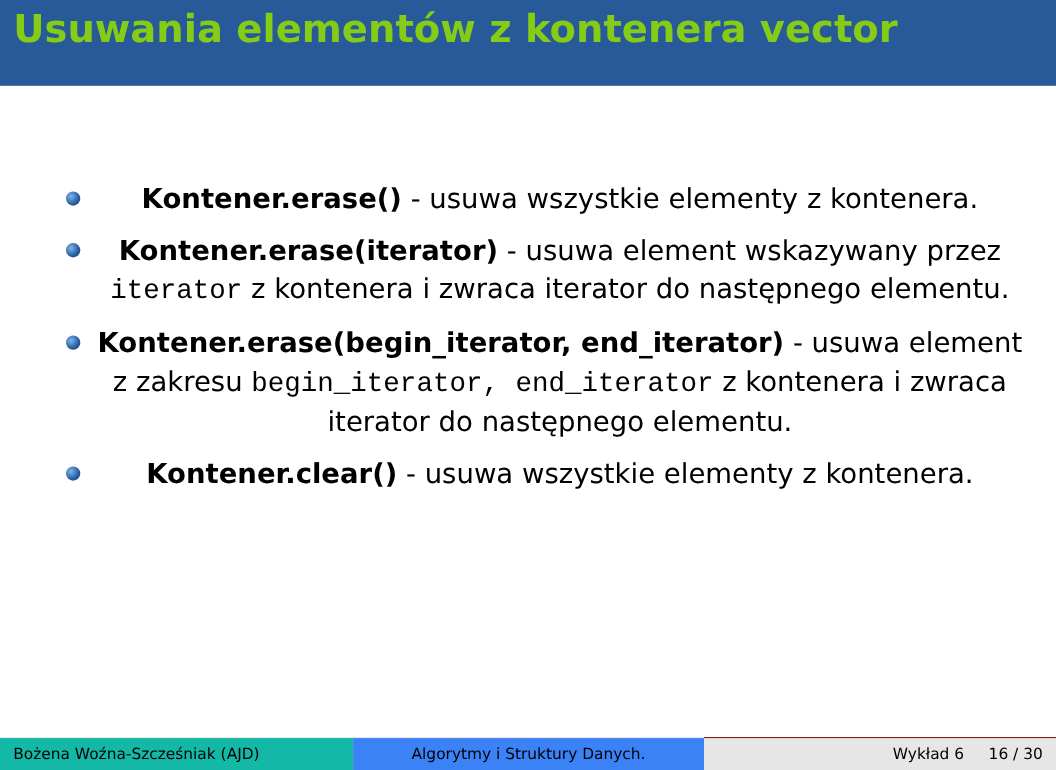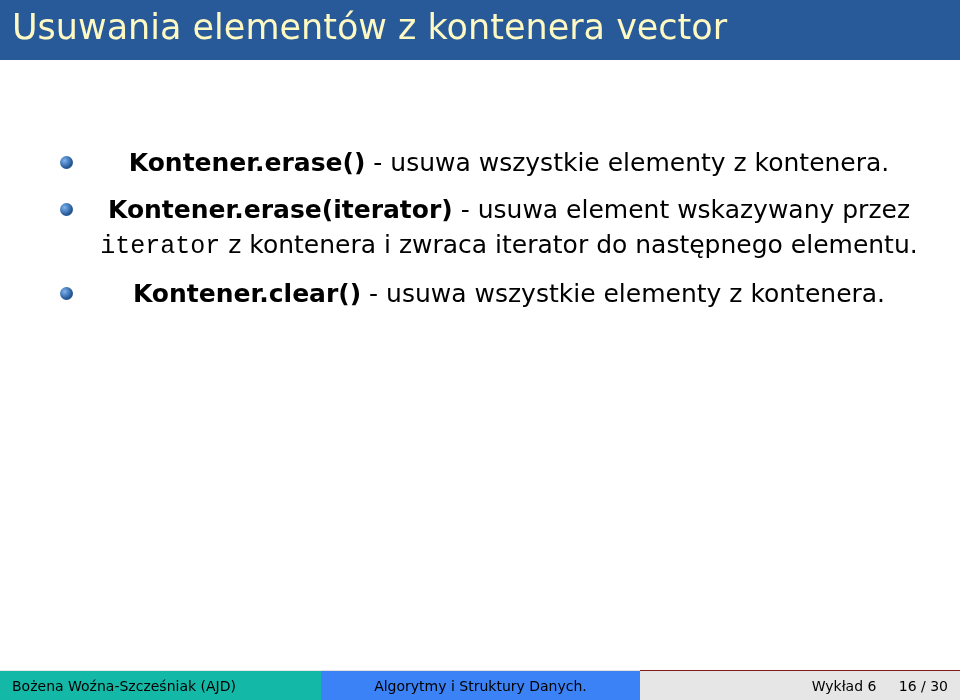--- a/index.html
+++ b/index.html
@@ -1,24 +1,24 @@
 <!DOCTYPE html>
 <html><head>
 <meta charset="utf-8">
 <style>
   * { margin: 0; padding: 0; box-sizing: border-box; }
   html, body { width: 960px; height: 700px; font-family: "DejaVu Sans", Verdana, Arial, sans-serif; }
   .slide { width: 960px; height: 700px; background: #fff; position: relative; }
   .title-bar {
     background: #285a99;
-    color: #fef9c3;
-    padding: 6px 12px 10px 12px;
+    color: #84cc16;
+    padding: 6px 12px 28px 12px;
     font-size: 35px;
     line-height: 1.25;
-    font-weight: 400;
+    font-weight: 700;
   }
   .content {
     padding: 85px 30px 0 60px;
     text-align: center;
   }
   ul { list-style: none; }
   li {
     position: relative;
     padding-left: 28px;
     margin-bottom: 12px;
@@ -66,20 +66,24 @@
       <li>
         <span class="bullet-icon"></span>
         <span class="bold">Kontener.erase()</span><span> - usuwa wszystkie elementy z kontenera.</span>
       </li>
       <li>
         <span class="bullet-icon"></span>
         <span class="bold">Kontener.erase(iterator)</span><span> - usuwa element wskazywany przez </span><span class="mono">iterator</span><span> z kontenera i zwraca iterator do następnego elementu.</span>
       </li>
       <li>
         <span class="bullet-icon"></span>
+        <span class="bold">Kontener.erase(begin_iterator, end_iterator)</span><span> - usuwa element z zakresu </span><span class="mono">begin_iterator, end_iterator</span><span> z kontenera i zwraca iterator do następnego elementu.</span>
+      </li>
+      <li>
+        <span class="bullet-icon"></span>
         <span class="bold">Kontener.clear()</span><span> - usuwa wszystkie elementy z kontenera.</span>
       </li>
     </ul>
   </div>
 
   <div class="footer">
     <div class="footer-left">Bożena Woźna-Szcześniak (AJD)</div>
     <div class="footer-center">Algorytmy i Struktury Danych.</div>
     <div class="footer-right">
       <span>Wykład 6</span>

